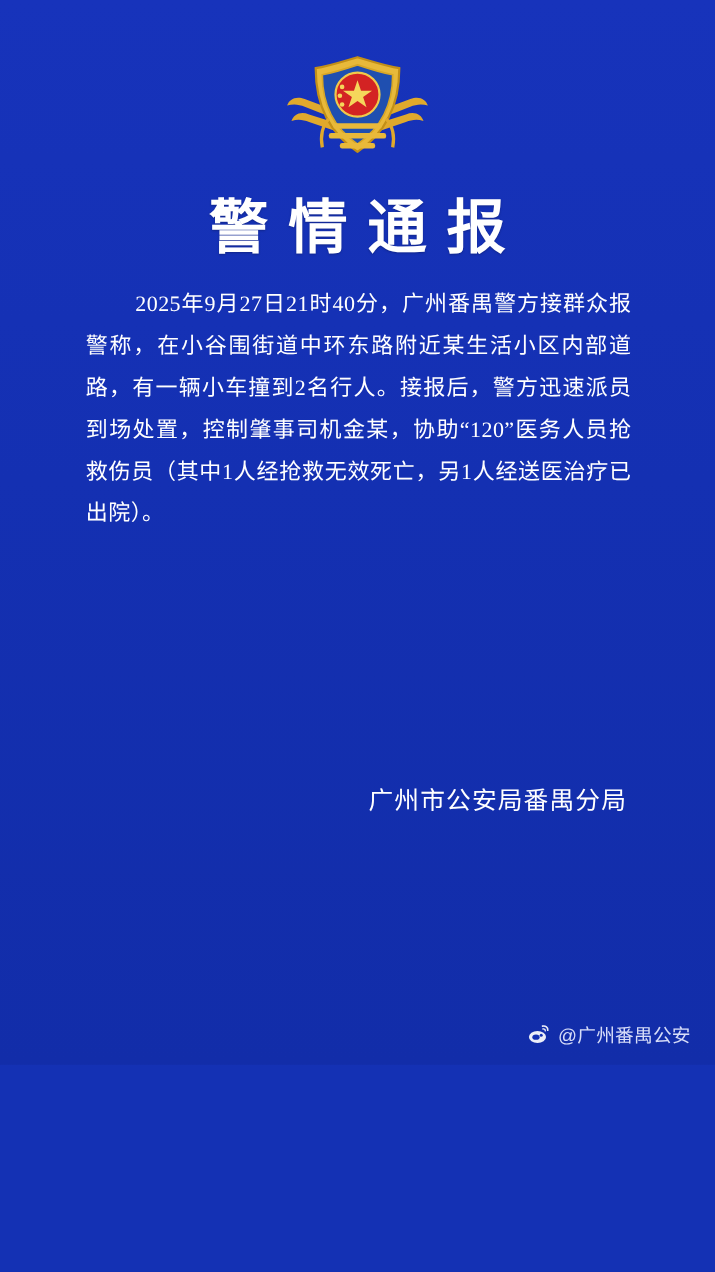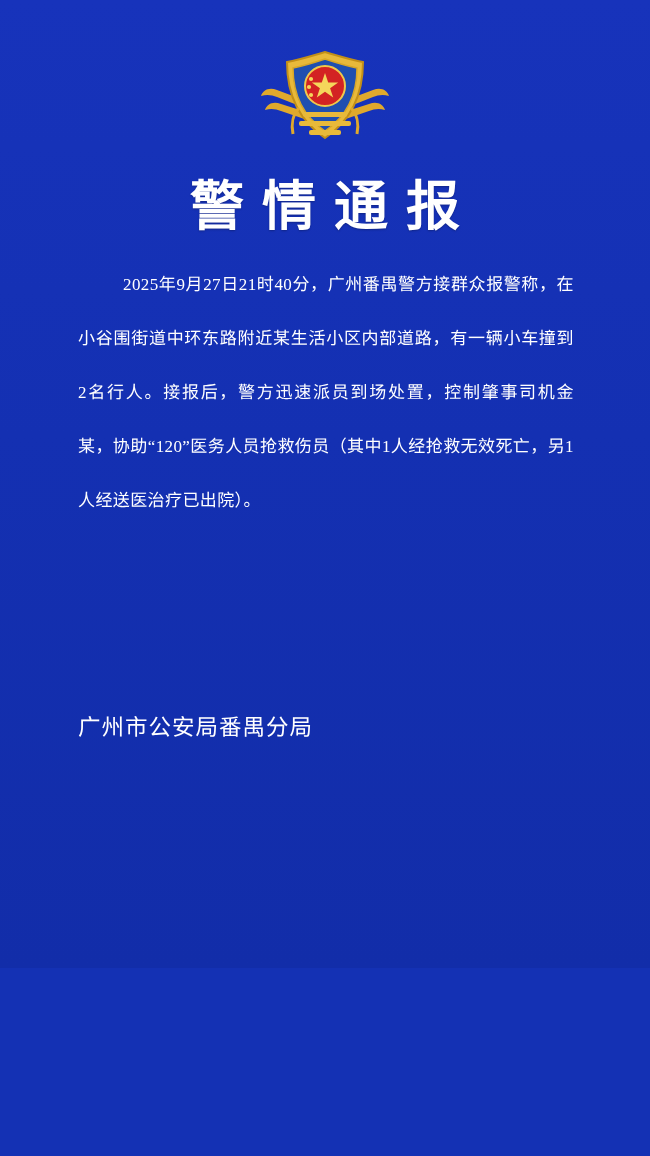--- a/index.html
+++ b/index.html
@@ -59,37 +59,37 @@
   }
 
   
   .body-text {
     position: absolute;
     top: 258px;
     left: 78px;
     width: 496px;
   }
   .para {
-    font-size: 17px;
-    line-height: 54px;
+    font-size: 20px;
+    line-height: 38px;
     text-align: justify;
     text-justify: inter-ideograph;
     text-indent: 45px;
     margin: 0 0 8px 0;
     color: #ffffff;
     letter-spacing: 0.4px;
   }
 
   
   .signature {
     position: absolute;
     top: 708px;
     left: 78px;
     width: 496px;
-    text-align: left;
+    text-align: right;
   }
   .sig-line {
     font-size: 22.5px;
     line-height: 40px;
     letter-spacing: 1px;
     color: #ffffff;
   }
   .sig-line.org { padding-right: 4px; }
   .sig-line.date { letter-spacing: 0.5px; }
 
@@ -155,14 +155,26 @@
   <div class="title">警情通报</div>
 
   <div class="body-text">
     <p class="para">2025年9月27日21时40分，广州番禺警方接群众报警称，在小谷围街道中环东路附近某生活小区内部道路，有一辆小车撞到2名行人。接报后，警方迅速派员到场处置，控制肇事司机金某，协助“120”医务人员抢救伤员（其中1人经抢救无效死亡，另1人经送医治疗已出院）。</p>
   </div>
 
   <div class="signature">
     <div class="sig-line org">广州市公安局番禺分局</div>
   </div>
 
+  <div class="footer">
+    <span class="weibo-icon">
+      <svg viewBox="0 0 24 24" width="22" height="22" xmlns="http://www.w3.org/2000/svg">
+        <ellipse cx="10.5" cy="15" rx="8.5" ry="6" fill="#ffffff"></ellipse>
+        <ellipse cx="9" cy="15.2" rx="3.6" ry="2.6" fill="#1431b4"></ellipse>
+        <circle cx="14.2" cy="13.2" r="1.5" fill="#1431b4"></circle>
+        <path d="M15.5 4.2c2.9-.7 5.6 1.2 5.2 4.1" stroke="#ffffff" stroke-width="1.6" fill="none" stroke-linecap="round"></path>
+        <path d="M15.9 7c1.3-.3 2.5.6 2.3 1.9" stroke="#ffffff" stroke-width="1.4" fill="none" stroke-linecap="round"></path>
+      </svg>
+    </span>
+    <span class="footer-label">@广州番禺公安</span>
+  </div>
 
 </div>
 
 </body></html>

